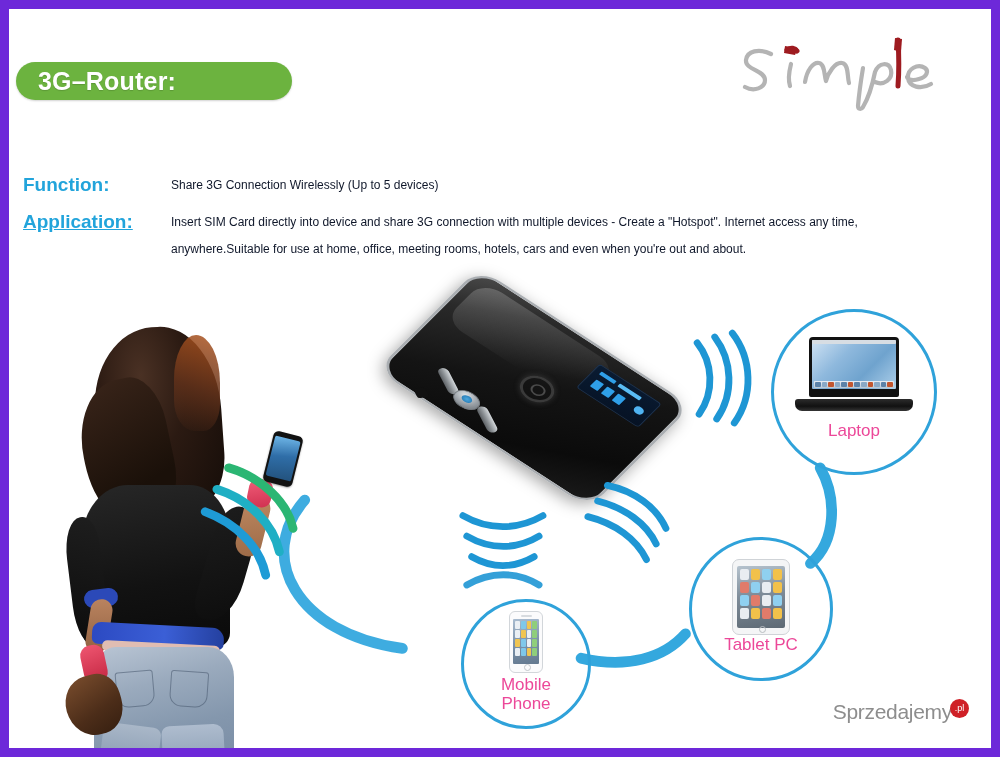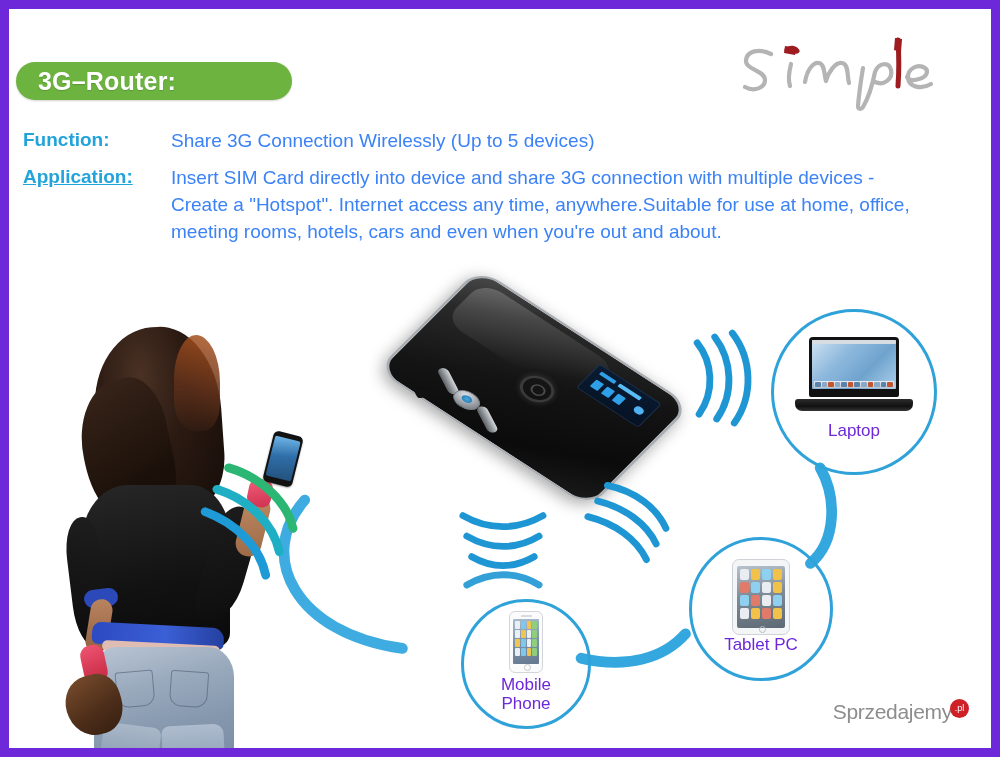--- a/index.html
+++ b/index.html
@@ -28,28 +28,28 @@
   }
   #title-pill span{
     color:#ffffff;
     font-size:25px;font-weight:bold;
     letter-spacing:.2px;
     text-shadow:0 1px 1px rgba(0,0,0,.15);
     font-family:"Liberation Sans",sans-serif;
   }
 
   
-  .spec-row{position:absolute;display:flex;align-items:flex-start;}
+  .spec-row{position:absolute;display:flex;align-items:flex-start;margin-top:45px;}
   .spec-label{
     color:#22A4DB;font-weight:bold;font-size:19px;
     white-space:nowrap;
     line-height:26px;
   }
   .spec-value{
-    color:#3b82f6;font-size:19px;line-height:27px;
+    color:#0f172a;font-size:12px;line-height:27px;
     font-family:"Liberation Sans",sans-serif;
   }
   #row-function{left:14px;top:118px;}
   #row-function .spec-label{width:148px;}
   #row-application{left:14px;top:155px;width:900px;}
   #row-application .spec-label{width:148px;text-decoration:underline;}
   #row-application .spec-value{max-width:745px;}
 
   
   #logo{
@@ -243,21 +243,21 @@
   
   .device{position:absolute;}
   .device .ring{
     position:absolute;left:0;top:0;width:100%;height:100%;
     border:3px solid #2FA2DA;border-radius:50%;
     background:rgba(255,255,255,.0);
     box-sizing:border-box;
   }
   .device .caption{
     position:absolute;left:0;right:0;
-    text-align:center;color:#6d28d9;
+    text-align:center;color:#ec4899;
     font-size:17px;font-weight:500;
     line-height:19px;
     font-family:"Liberation Sans",sans-serif;
   }
 
   #dev-laptop{left:762px;top:300px;width:166px;height:166px;}
   #dev-laptop .caption{top:112px;}
   #dev-tablet{left:680px;top:528px;width:144px;height:144px;}
   #dev-tablet .caption{top:98px;}
   #dev-mobile{left:452px;top:590px;width:130px;height:130px;}

